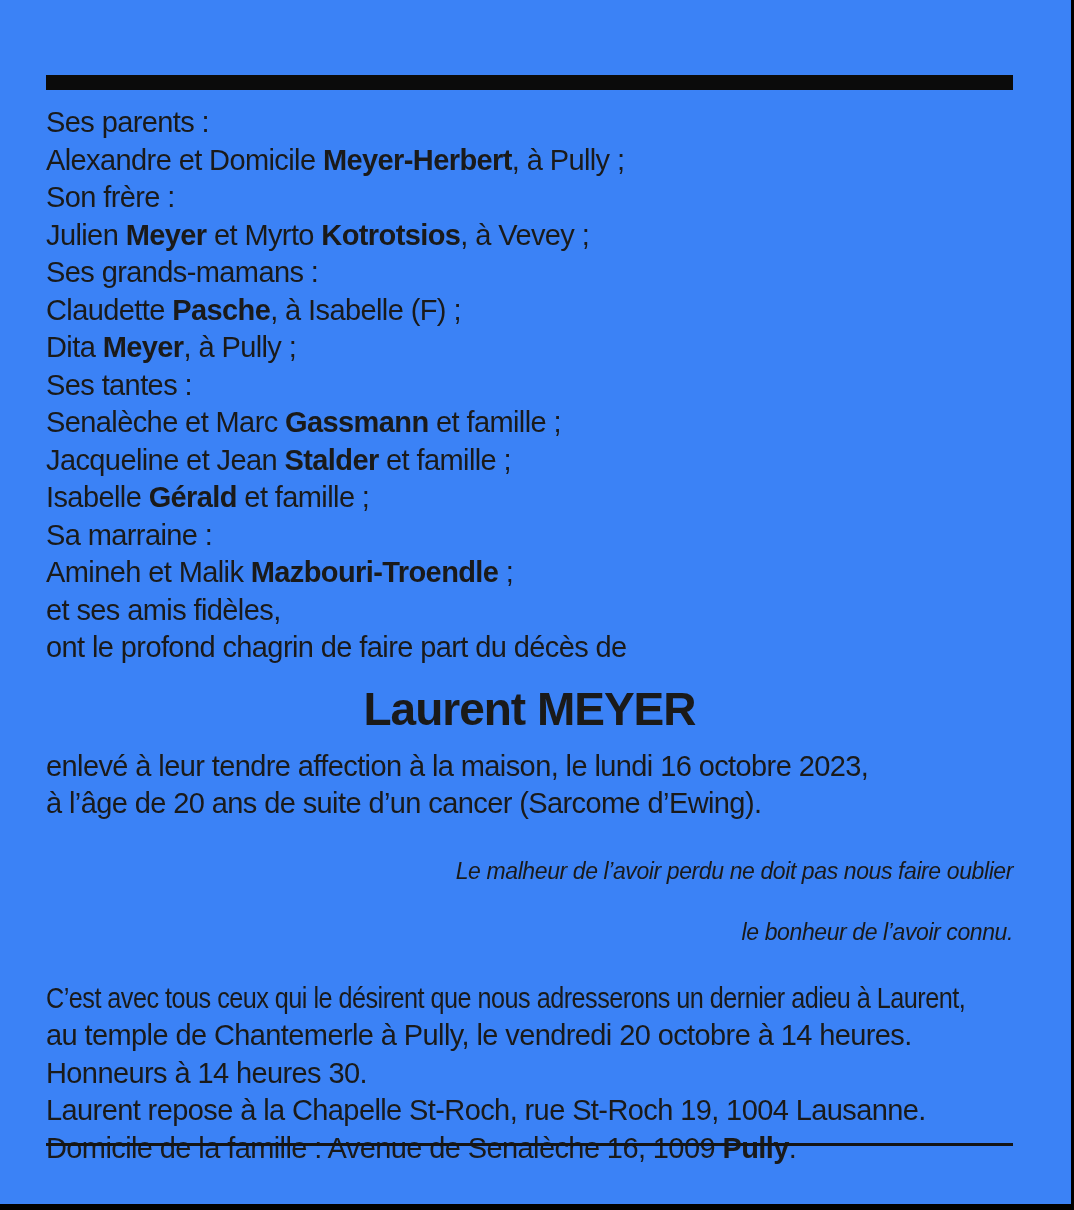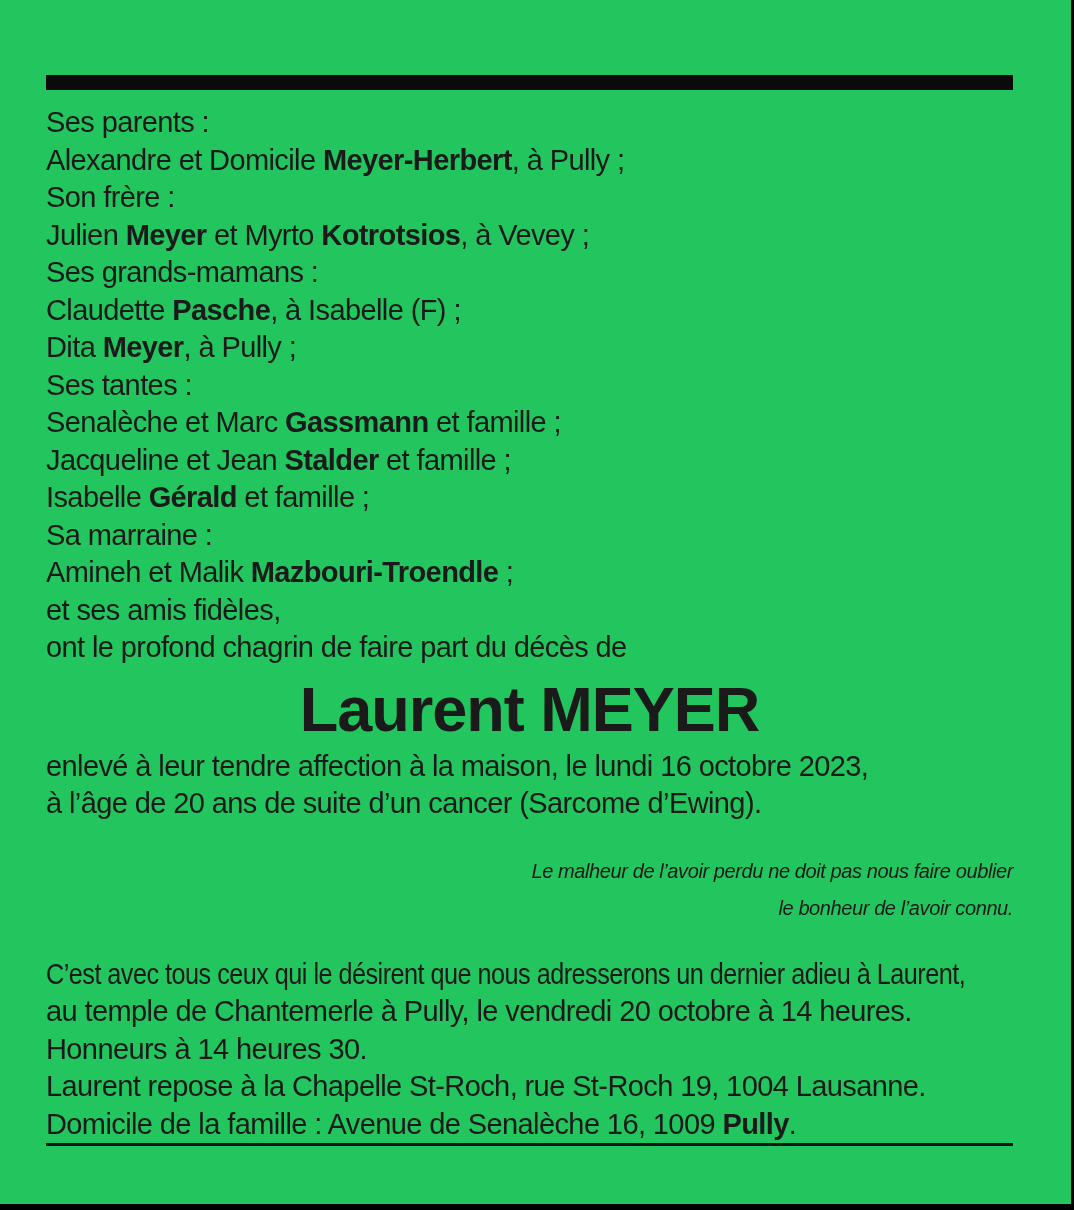--- a/index.html
+++ b/index.html
@@ -4,21 +4,21 @@
 <style>
   html, body {
     margin: 0;
     padding: 0;
     background: #ffffff;
   }
   .sheet {
     position: relative;
     width: 1074px;
     height: 1210px;
-    background: #22c55e;
+    background: #3b82f6;
     font-family: "Liberation Sans", sans-serif;
     color: #1a1a1a;
     overflow: hidden;
   }
   .top-bar {
     position: absolute;
     left: 46px;
     top: 75px;
     width: 967px;
     height: 15px;
@@ -32,35 +32,36 @@
   }
   .line {
     font-size: 29px;
     line-height: 37.5px;
     letter-spacing: -0.6px;
     white-space: nowrap;
   }
   .line .b { font-weight: bold; text-align: right; }
   .name {
     margin: 4px 0 0 0;
-    font-size: 63px;
+    font-size: 46px;
     font-weight: bold;
     line-height: 76px;
     letter-spacing: -1px;
     text-align: center;
   }
   .death { margin-top: 1px; }
   .epitaph {
     margin-top: 30px;
     text-align: right;
     font-style: italic;
   }
   .epitaph .line {
-    font-size: 20px;
+    font-size: 23px;
     letter-spacing: -0.4px;
+    margin-top: 24px;
   }
   .ceremony { margin-top: 28px; }
   .ceremony .line:first-child {
     transform: scaleX(0.87);
     transform-origin: 0 50%;
   }
   .thin-rule {
     position: absolute;
     left: 46px;
     top: 1143px;

